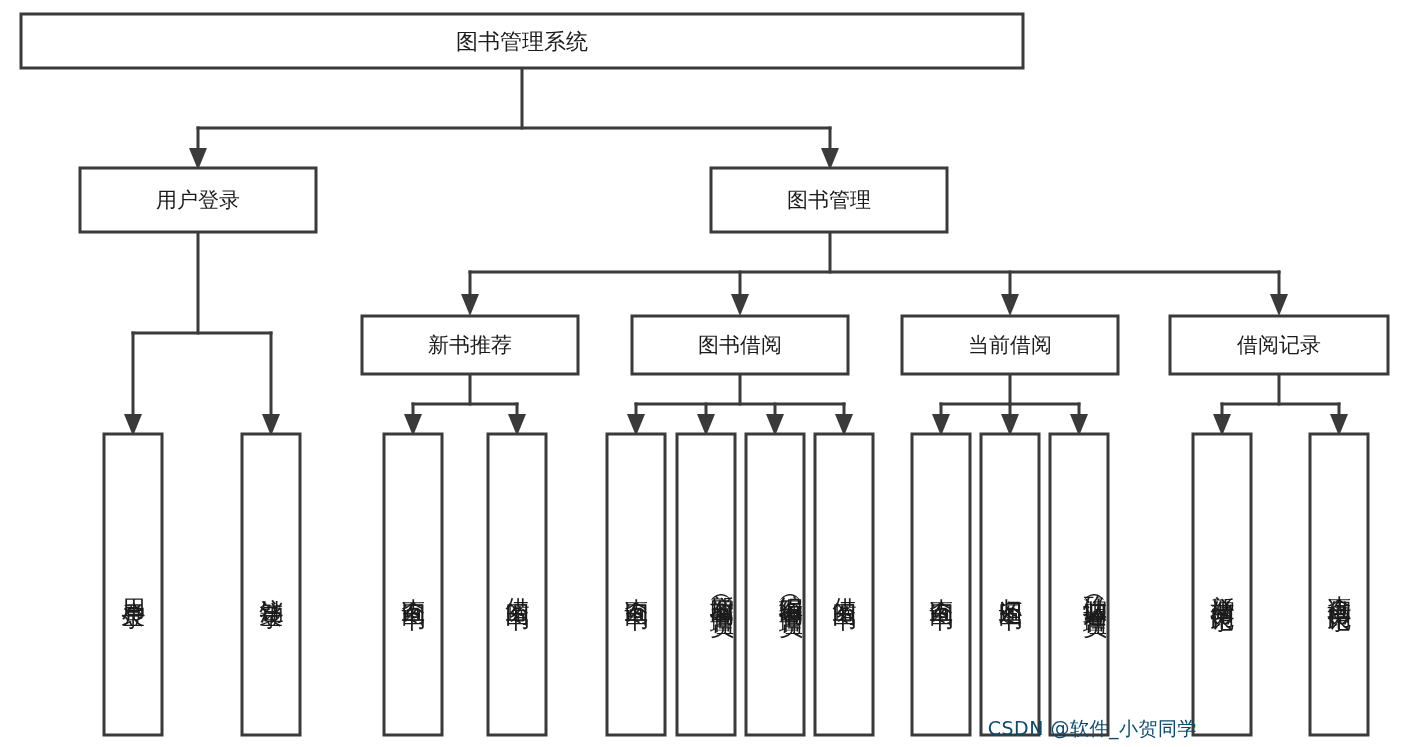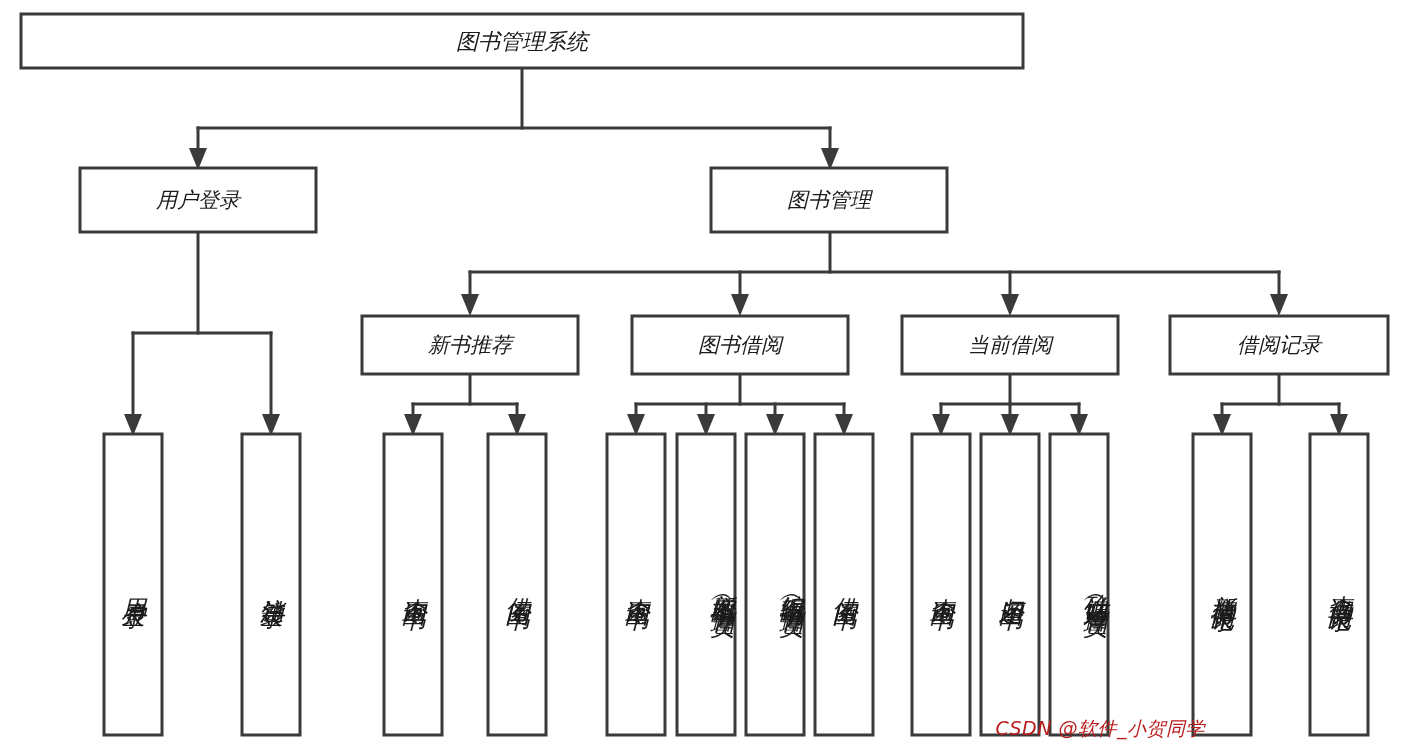--- a/index.html
+++ b/index.html
@@ -11,21 +11,20 @@
     width: 1405px;
     height: 747px;
     overflow: hidden;
     font-family: "DejaVu Sans", "Liberation Sans", sans-serif;
   }
   #diagram-root {
     position: relative;
     width: 1216px;
     height: 747px;
     background: #ffffff;
-    font-style: italic;
   }
   svg#chart-svg {
     position: absolute;
     top: 0;
     left: 0;
     width: 1405px;
     height: 747px;
     display: block;
   }
   .box-rect {
@@ -64,25 +63,25 @@
     font-family: "DejaVu Sans", "Liberation Sans", sans-serif;
     font-size: 24px;
     line-height: 1.12;
     color: #1b1b1b;
     letter-spacing: 3px;
     white-space: nowrap;
     pointer-events: none;
   }
   .watermark {
     position: absolute;
-    right: 11px;
+    right: 19px;
     bottom: 5px;
     font-family: "DejaVu Sans", "Liberation Sans", sans-serif;
     font-size: 19px;
-    color: #b91c1c;
+    color: #0c4a6e;
     white-space: nowrap;
     letter-spacing: 0.5px;
   }
 </style>
 </head>
 <body>
 
 <div id="diagram-root">
 
   <svg id="chart-svg" viewBox="0 0 1405 747">

